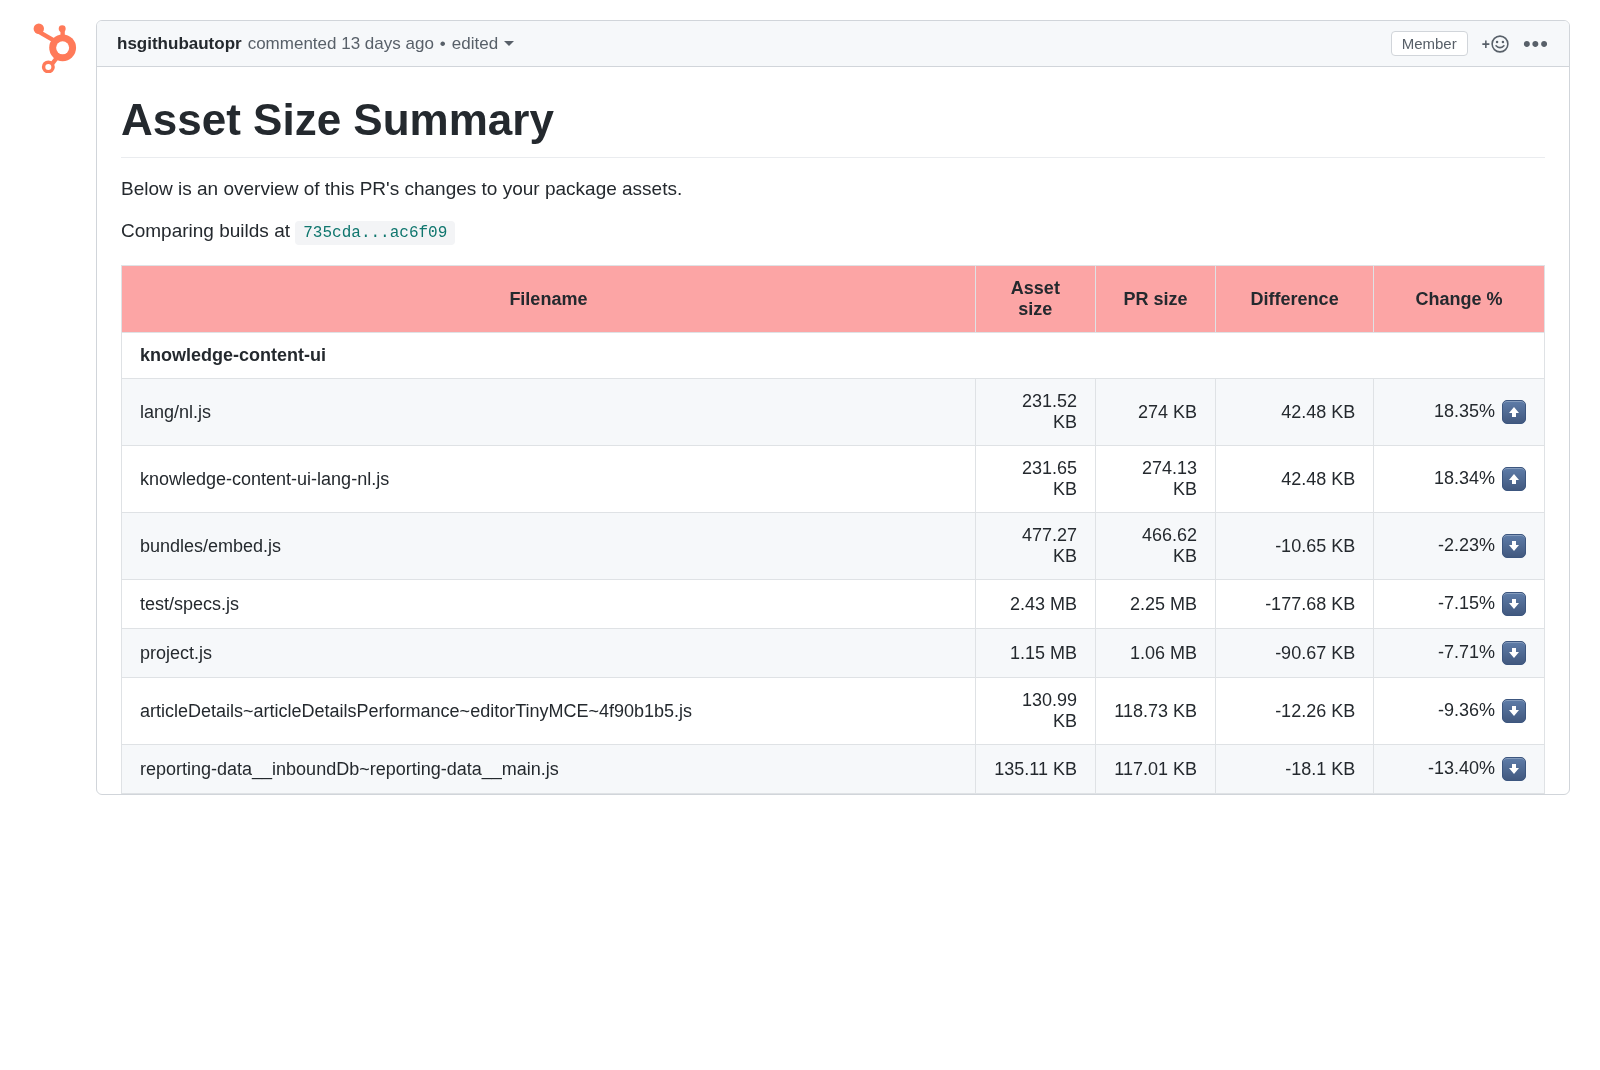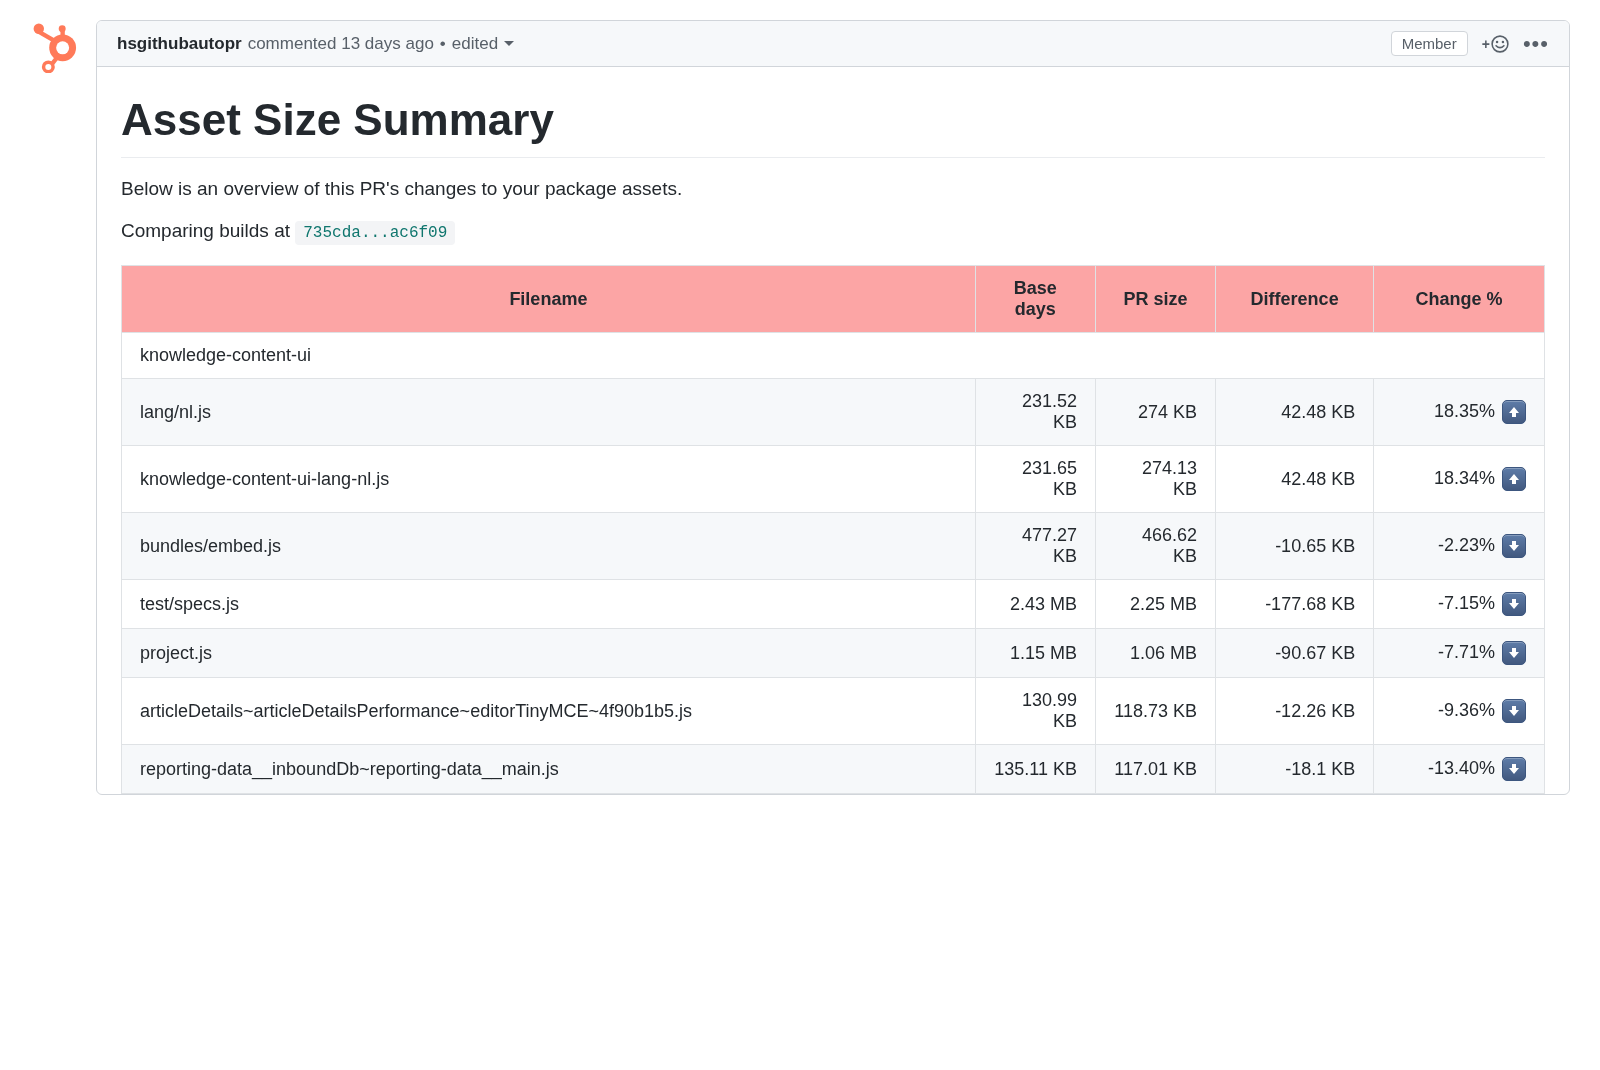--- a/index.html
+++ b/index.html
@@ -128,21 +128,21 @@
   table.asset-table th {
     text-align: center;
     font-weight: 700;
     background: #fca5a5;
   }
   table.asset-table thead th:first-child {
     width: 60%;
   }
   th.numcol { width: 95px; }
   tr.group td {
-    font-weight: 400;
+    font-weight: 700;
     text-align: left;
     background: #fff;
   }
   tbody tr:nth-child(even) td {
     background: #f6f8fa;
   }
   td.fname { text-align: left; }
   td.num { text-align: right; }
   td.change-cell {
     text-align: right;
@@ -213,21 +213,21 @@
       <p>Below is an overview of this PR's changes to your package assets.</p>
       <p>
         <span>Comparing builds at </span>
         <span class="build-ref">735cda...ac6f09</span>
       </p>
 
       <table class="asset-table">
         <thead>
           <tr>
             <th>Filename</th>
-            <th class="numcol">Base days</th>
+            <th class="numcol">Asset size</th>
             <th class="numcol">PR size</th>
             <th class="numcol">Difference</th>
             <th class="numcol">Change %</th>
           </tr>
         </thead>
         <tbody id="asset-rows">
             <tr class="group">
               <td colspan="5">knowledge-content-ui</td>
             </tr>
             <tr>

